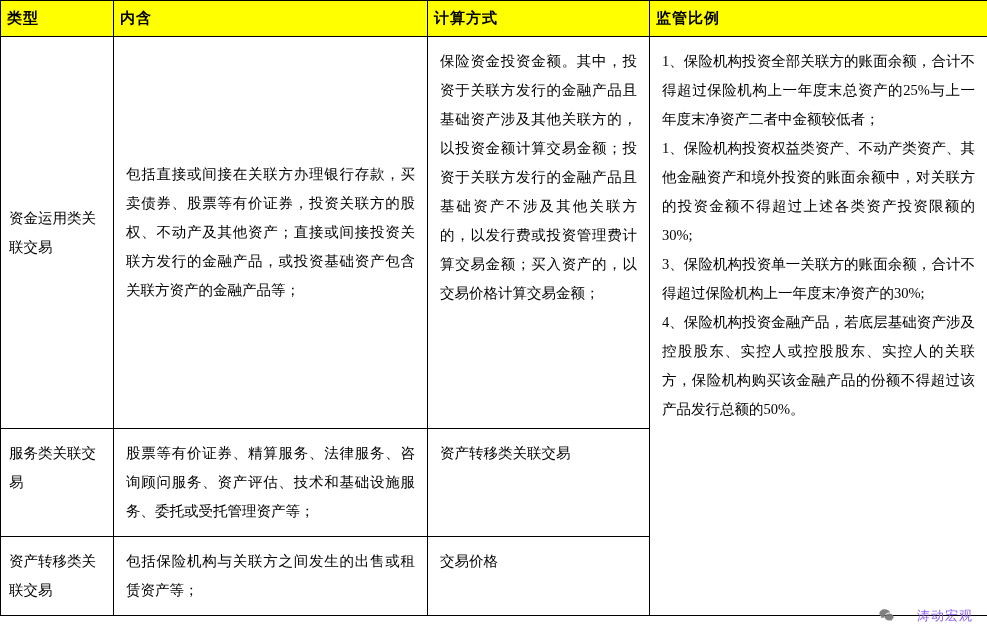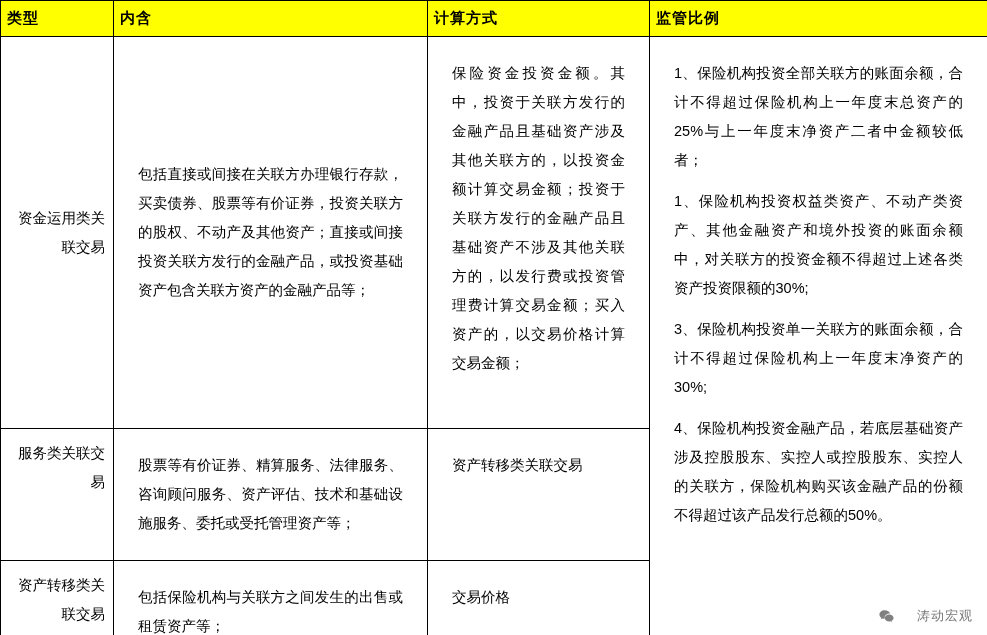--- a/index.html
+++ b/index.html
@@ -43,52 +43,53 @@
   td.cell {
     padding: 10px 12px;
     font-size: 14.5px;
     line-height: 2.0;
     color: #000000;
     text-align: justify;
     text-justify: inter-ideograph;
   }
   td.col-type {
     padding: 10px 8px;
-    text-align: right;
+    text-align: left;
   }
   .col1 { width: 113px; }
   .col2 { width: 314px; }
   .col3 { width: 222px; }
   .col4 { width: 338px; }
 
   .row1 .cell { height: 392px; }
   .type-label {
     display: block;
   }
   .para {
-    margin: 12px;
+    margin: 0;
     padding: 0;
+    font-family: Liberation Serif, serif;
   }
   .para + .para {
     margin-top: 0;
   }
   .vcenter {
     display: flex;
     align-items: center;
     min-height: 100%;
   }
   
   .watermark {
     position: absolute;
     right: 14px;
     bottom: 10px;
     display: flex;
-    align-items: center;
+    align-items: flex-start;
     gap: 22px;
-    color: #737373;
+    color: #8b5cf6;
     font-size: 13px;
     opacity: 0.95;
     pointer-events: none;
   }
   .wx-icon {
     width: 17px;
     height: 17px;
     display: inline-block;
     position: relative;
   }

